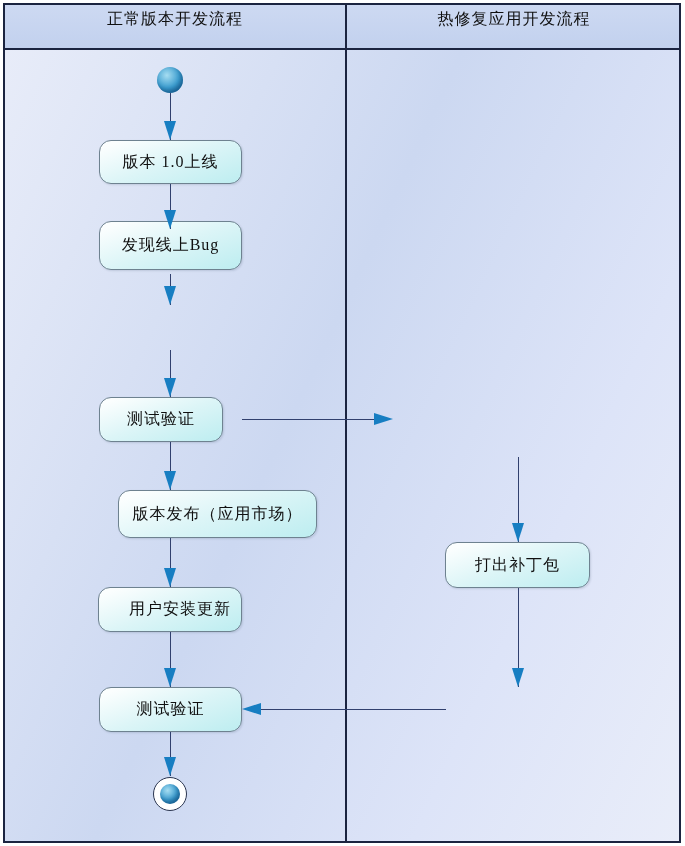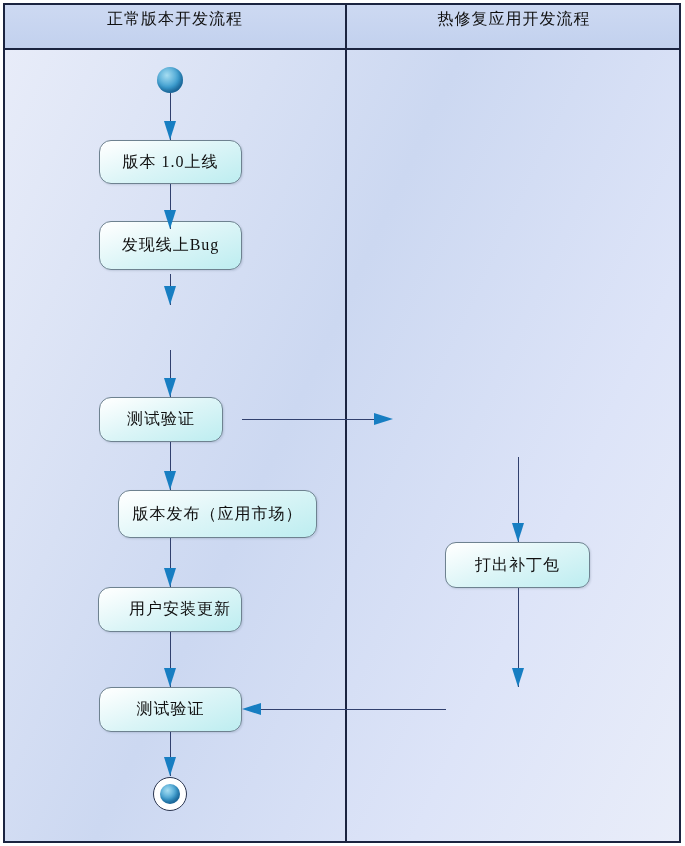--- a/index.html
+++ b/index.html
@@ -91,21 +91,21 @@
     <div class="abox" style="left:94px;top:392px;width:124px;height:45px;">测试验证</div>
     <div class="abox" style="left:65px;top:485px;width:199px;height:48px;margin-left:48px;">版本发布（应用市场）</div>
     <div class="abox" style="left:93px;top:582px;width:144px;height:45px;padding-left:20px;">用户安装更新</div>
     <div class="abox" style="left:94px;top:682px;width:143px;height:45px;">测试验证</div>
 
     <div class="end-ring" style="left:148px;top:772px;width:34px;height:34px;">
       <div class="sphere" style="width:20px;height:20px;"></div>
     </div>
 
 
-    <div class="abox" style="left:440px;top:537px;width:145px;height:46px;border-radius:11px;">打出补丁包</div>
+    <div class="abox" style="left:440px;top:537px;width:145px;height:46px;">打出补丁包</div>
 
     <div class="vline" style="left:165px;top:88px;height:47px;"></div>
     <div class="arr-d" style="left:159px;top:116px;"></div>
 
     <div class="vline" style="left:165px;top:179px;height:45px;"></div>
     <div class="arr-d" style="left:159px;top:205px;"></div>
 
     <div class="vline" style="left:165px;top:269px;height:31px;"></div>
     <div class="arr-d" style="left:159px;top:281px;"></div>
 

